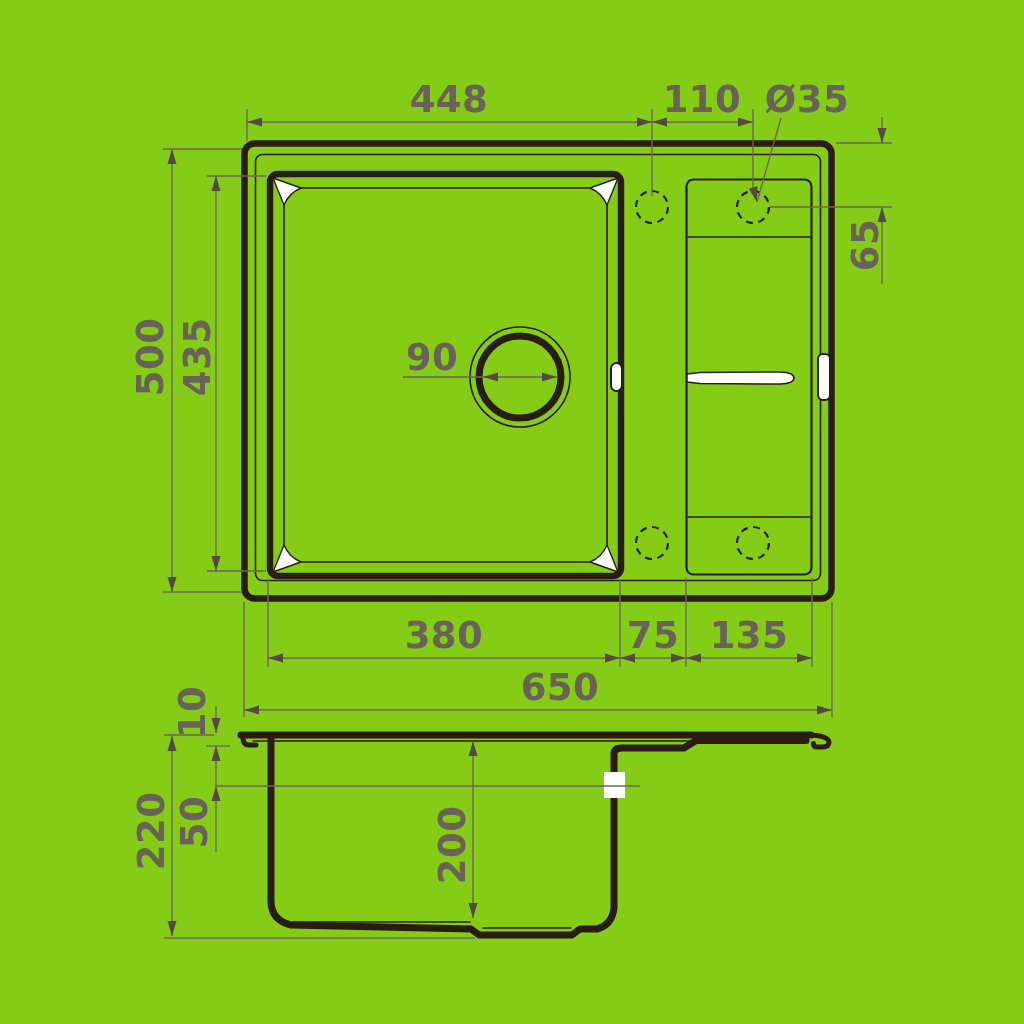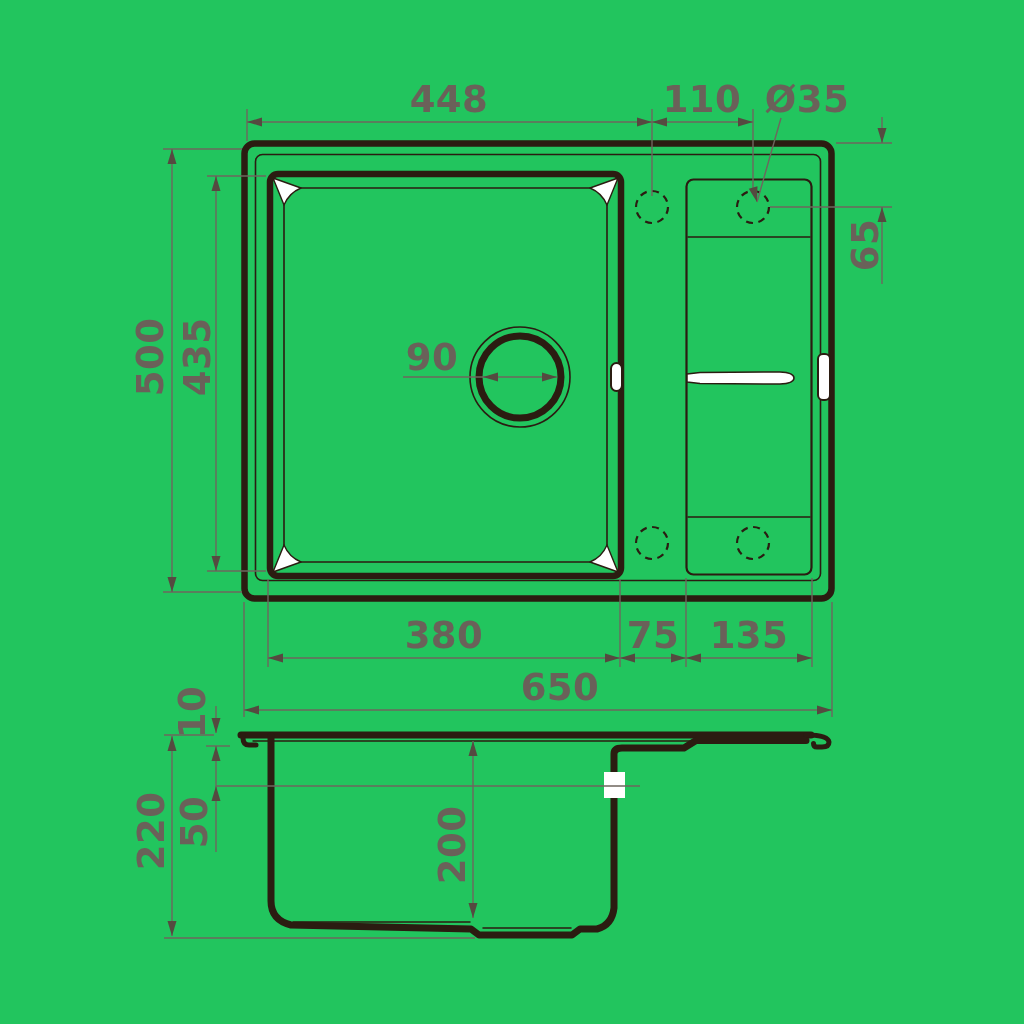--- a/index.html
+++ b/index.html
@@ -1,16 +1,16 @@
 <!DOCTYPE html>
 <html><head>
 <meta charset="utf-8">
 <style>
   html,body{margin:0;padding:0;background:#ffffff;}
-  .canvas{position:relative;width:1024px;height:1024px;background:#22c55e;overflow:hidden;}
+  .canvas{position:relative;width:1024px;height:1024px;background:#84cc16;overflow:hidden;}
   svg{display:block;}
   .ink{stroke:#2b1c11;fill:none;stroke-linecap:round;stroke-linejoin:round;}
   .w7{stroke-width:7;}
   .w65{stroke-width:6.5;}
   .w5{stroke-width:5;}
   .w22{stroke-width:2.2;}
   .w16{stroke-width:1.6;}
   .thin{stroke-width:1.5;}
   .dim{stroke:#6e665e;fill:none;stroke-width:1.4;}
   .arr{fill:#554a40;stroke:none;}

